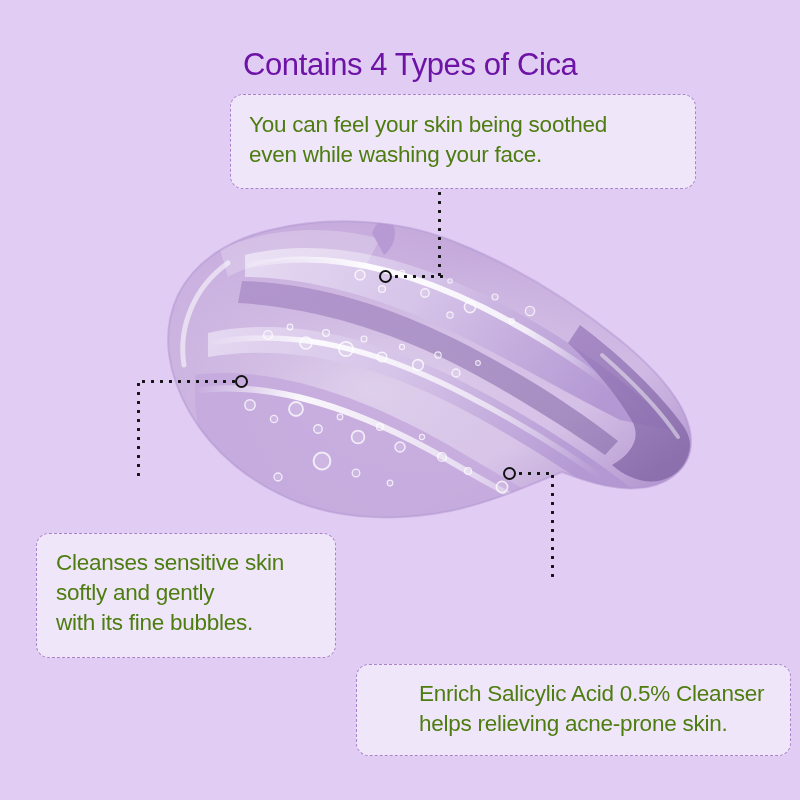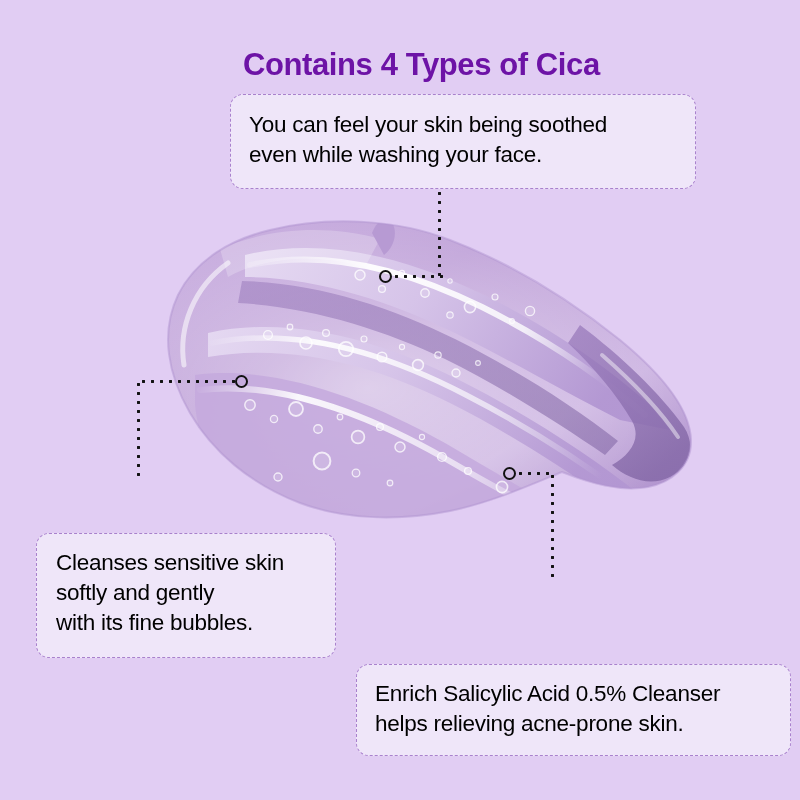--- a/index.html
+++ b/index.html
@@ -12,53 +12,53 @@
   #stage{position:relative;width:800px;height:800px;background:#e1cdf3;overflow:hidden;}
 
   
   #gel{position:absolute;left:150px;top:215px;width:545px;height:315px;}
   #gel svg{display:block;width:100%;height:100%;}
 
   
   .heading{
     position:absolute;
     color:#6d13a6;
-    font-weight:bold;
+    font-weight:normal;
     letter-spacing:-0.4px;
     line-height:1.08;
     white-space:pre-line;
     z-index:6;
     text-align:center;
   }
   #h-cica{left:243px;top:48px;font-size:31px;}
   #h-soft{left:48px;top:486px;font-size:30px;}
   #h-func{left:370px;top:580px;font-size:30px;}
 
   
   .callout{
     position:absolute;
     background:#efe6f9;
     border:1.6px dashed #a981cd;
     border-radius:13px;
     box-sizing:border-box;
-    color:#000000;
+    color:#4d7c0f;
     z-index:6;
   }
   .callout .body{
     font-size:22.5px;
     line-height:1.33;
     letter-spacing:-0.25px;
     white-space:pre-line;
   }
   #box-cica{left:230px;top:94px;width:466px;height:95px;}
   #box-cica .body{padding:15px 0 0 18px;}
   #box-soft{left:36px;top:533px;width:300px;height:125px;}
   #box-soft .body{padding:14px 12px 0 19px;}
   #box-func{left:356px;top:664px;width:435px;height:92px;}
-  #box-func .body{padding:14px 0 0 18px;}
+  #box-func .body{padding:14px 0 0 18px;margin-left:44px;}
 
   
   .dots{position:absolute;z-index:5;}
   .dots.h{
     height:3px;
     background-image:radial-gradient(circle, #121212 1.4px, rgba(0,0,0,0) 1.6px);
     background-size:9px 3px;
     background-repeat:repeat-x;
     background-position:left center;
   }

